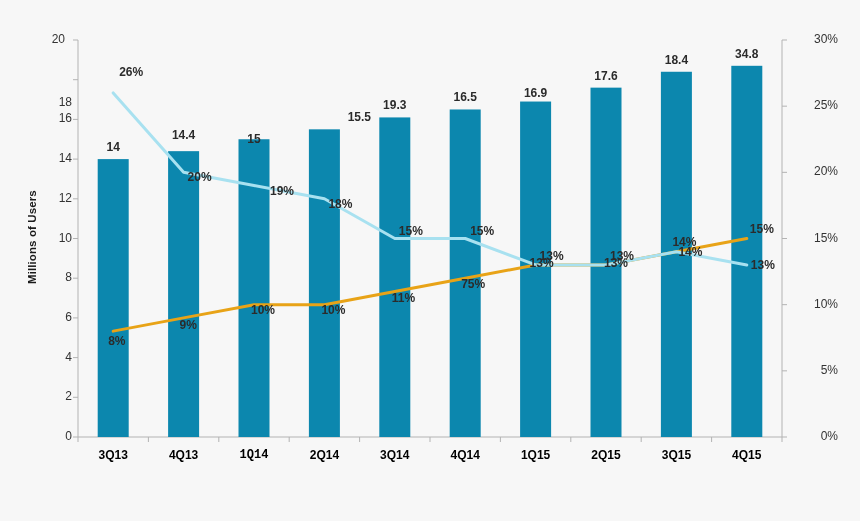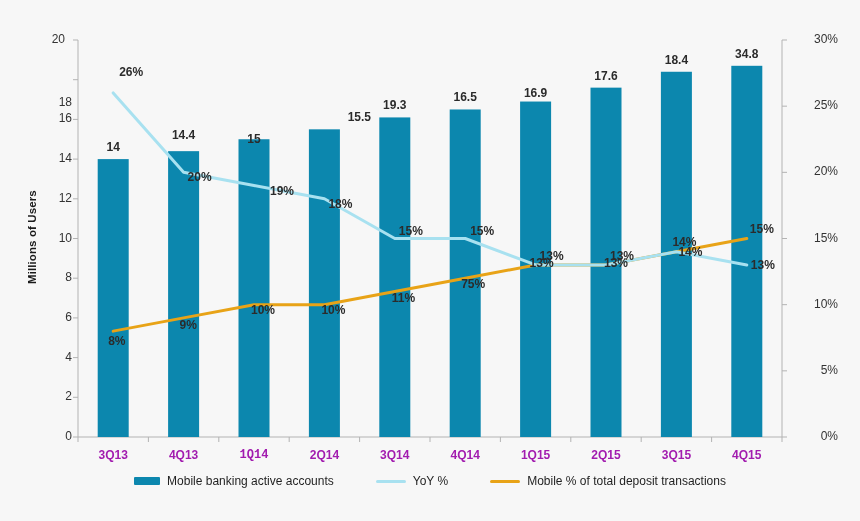--- a/index.html
+++ b/index.html
@@ -20,21 +20,21 @@
     transform-origin:left top;
     white-space:nowrap;
     letter-spacing:.1px;
   }
   .tick-text{
     position:absolute;font-size:12px;color:#333;
     white-space:nowrap;text-align:right;
   }
   .tick-text.right{text-align:right;}
   .cat-text{
-    position:absolute;font-size:12px;color:#a21caf;
+    position:absolute;font-size:12px;color:#000000;
     white-space:nowrap;text-align:center;font-weight:bold;
   }
   .bar-label{
     position:absolute;font-size:12px;color:#2b2b2b;
     white-space:nowrap;text-align:center;font-weight:bold;
   }
   .pt-label{
     position:absolute;font-size:12px;color:#2b2b2b;
     white-space:nowrap;font-weight:bold;
   }
@@ -156,27 +156,13 @@
       <div class="pt-label" style="left: 251px; top: 302.667px;">10%</div>
       <div class="pt-label" style="left: 321.4px; top: 302.667px;">10%</div>
       <div class="pt-label" style="left: 391.8px; top: 291.433px;">11%</div>
       <div class="pt-label" style="left: 461.2px; top: 277.2px;">75%</div>
       <div class="pt-label" style="left: 529.6px; top: 255.967px;">13%</div>
       <div class="pt-label" style="left: 604px; top: 255.967px;">13%</div>
       <div class="pt-label" style="left: 672.4px; top: 234.733px;">14%</div>
       <div class="pt-label" style="left: 749.8px; top: 221.5px;">15%</div>
     </div>
 
-  <div class="legend" id="legend">
-      <div class="legend-item">
-        <span class="legend-swatch-bar" style="background: rgb(12, 135, 174);"></span>
-        <span class="legend-text">Mobile banking active accounts</span>
-      </div>
-      <div class="legend-item">
-        <span class="legend-swatch-line" style="background: rgb(168, 225, 240);"></span>
-        <span class="legend-text">YoY %</span>
-      </div>
-      <div class="legend-item">
-        <span class="legend-swatch-line" style="background: rgb(232, 163, 23);"></span>
-        <span class="legend-text">Mobile % of total deposit transactions</span>
-      </div>
-    </div>
 </div>
 
 </body></html>

